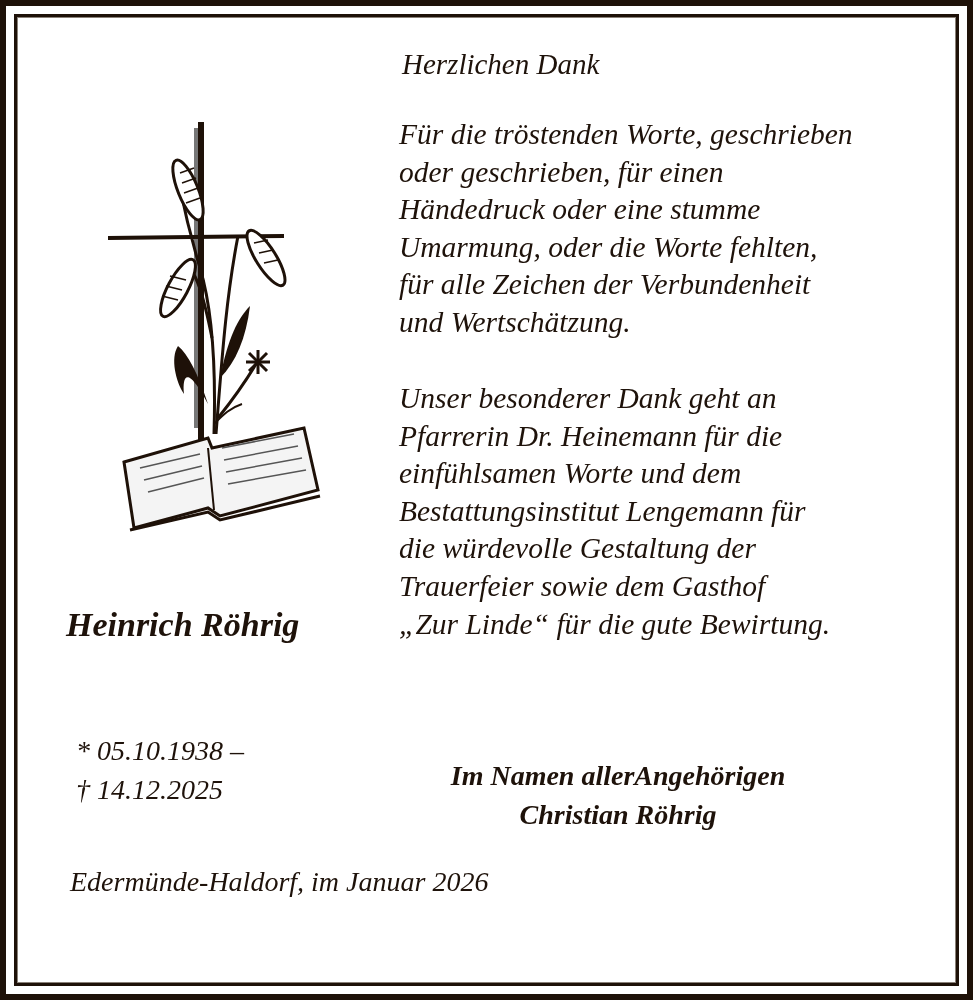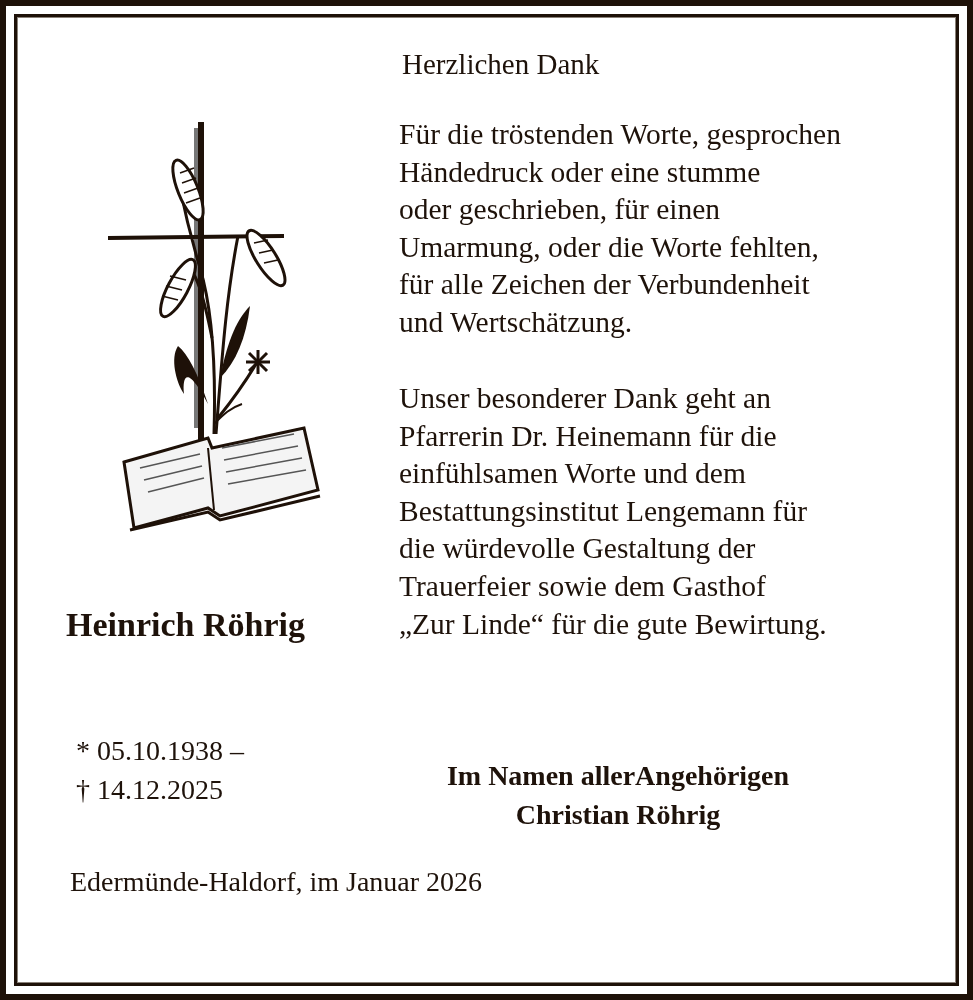--- a/index.html
+++ b/index.html
@@ -1,21 +1,21 @@
 <!DOCTYPE html>
 <html><head>
 <meta charset="utf-8">
 <style>
   html, body { margin:0; padding:0; background:#fff; }
   body { width:973px; height:1000px; position:relative; overflow:hidden; }
   .frame-outer { position:absolute; left:0; top:0; width:973px; height:1000px; box-sizing:border-box; border:6px solid #1e1108; background:#fff; }
   .frame-inner { position:absolute; left:8px; top:8px; right:8px; bottom:8px; border:3px solid #1e1108; box-sizing:border-box; }
   .frame-inner::after { content:""; position:absolute; left:0; top:0; right:0; bottom:0; border:1px solid #8a8178; }
   .txt { position:absolute; color:#1e120a; font-family:"DejaVu Serif", "Liberation Serif", serif; white-space:nowrap; }
-  .serif { font-family:"Liberation Serif", "DejaVu Serif", serif; }
+  .serif { font-family:"Liberation Serif", "DejaVu Serif", serif;font-style:italic; }
   .heading { left:402px; top:48px; font-size:29px; }
   .para { left:399px; font-size:29.5px; line-height:37.6px; }
   .p1 { top:116px; }
   .p2 { top:380px; }
   .name { left:66px; top:606px; font-size:34px; font-weight:bold; }
   .dates { left:76px; top:731px; font-size:28px; line-height:39px; }
   .sign { left:400px; top:712px; width:436px; text-align:center; font-size:28px; line-height:39px; font-weight:bold;margin-top:44px; }
   .place { left:70px; top:866px; font-size:28px; }
   .art { position:absolute; left:104px; top:118px; width:222px; height:430px; }
   .line { display:block; }
@@ -76,23 +76,23 @@
       <line x1="120" y1="342" x2="194" y2="328"></line>
       <line x1="122" y1="354" x2="198" y2="340"></line>
       <line x1="124" y1="366" x2="202" y2="352"></line>
   </g>
   <path d="M26 412 L104 394 L116 402 L216 378" stroke="#1e1108" stroke-width="3" fill="none"></path>
 </svg>
 
 <div class="txt serif heading">Herzlichen Dank</div>
 
 <div class="txt serif para p1">
-  <span class="line">Für die tröstenden Worte, gesprochen</span>
+  <span class="line">Für die tröstenden Worte, geschrieben</span>
+  <span class="line">oder geschrieben, für einen</span>
   <span class="line">Händedruck oder eine stumme</span>
-  <span class="line">oder geschrieben, für einen</span>
   <span class="line">Umarmung, oder die Worte fehlten,</span>
   <span class="line">für alle Zeichen der Verbundenheit</span>
   <span class="line">und Wertschätzung.</span>
 </div>
 
 <div class="txt serif para p2">
   <span class="line">Unser besonderer Dank geht an</span>
   <span class="line">Pfarrerin Dr. Heinemann für die</span>
   <span class="line">einfühlsamen Worte und dem</span>
   <span class="line">Bestattungsinstitut Lengemann für</span>

